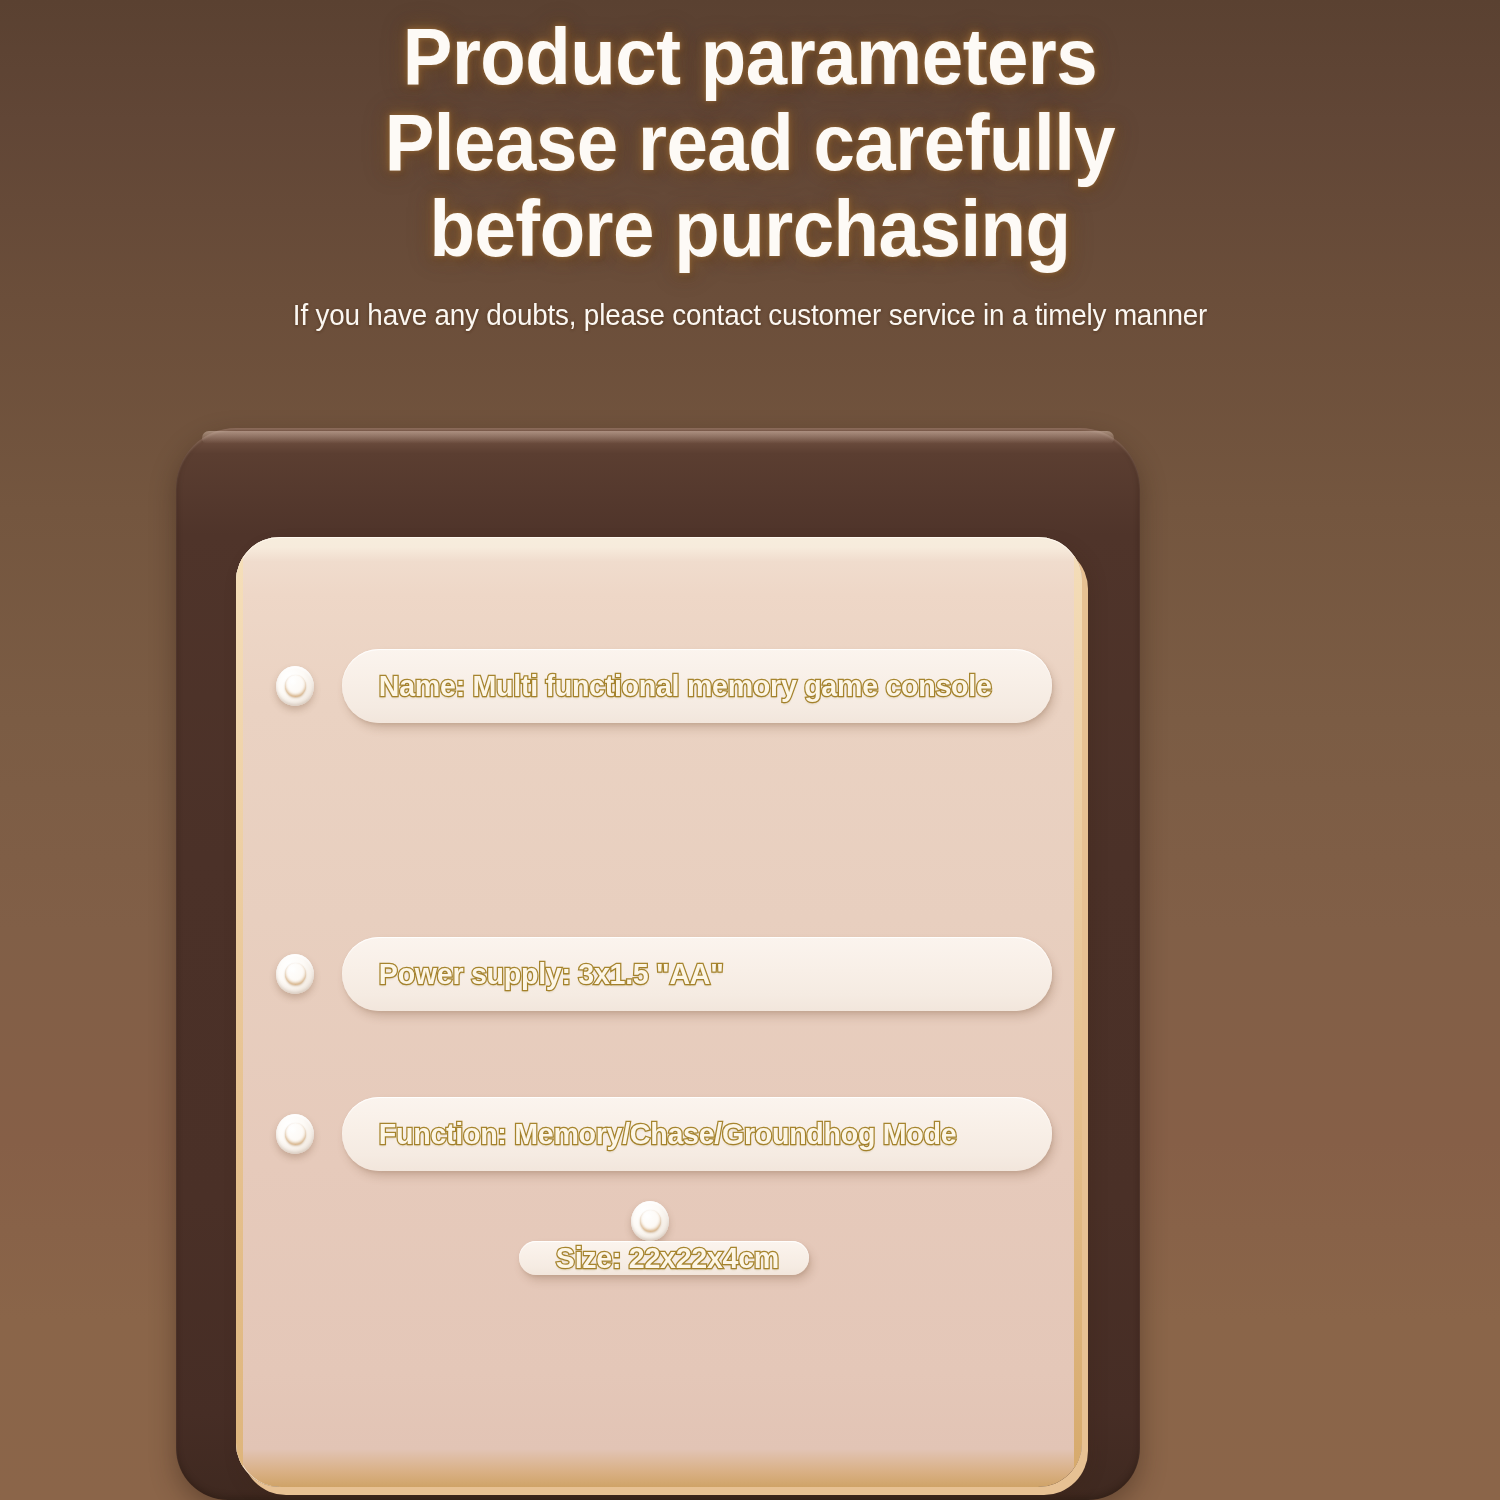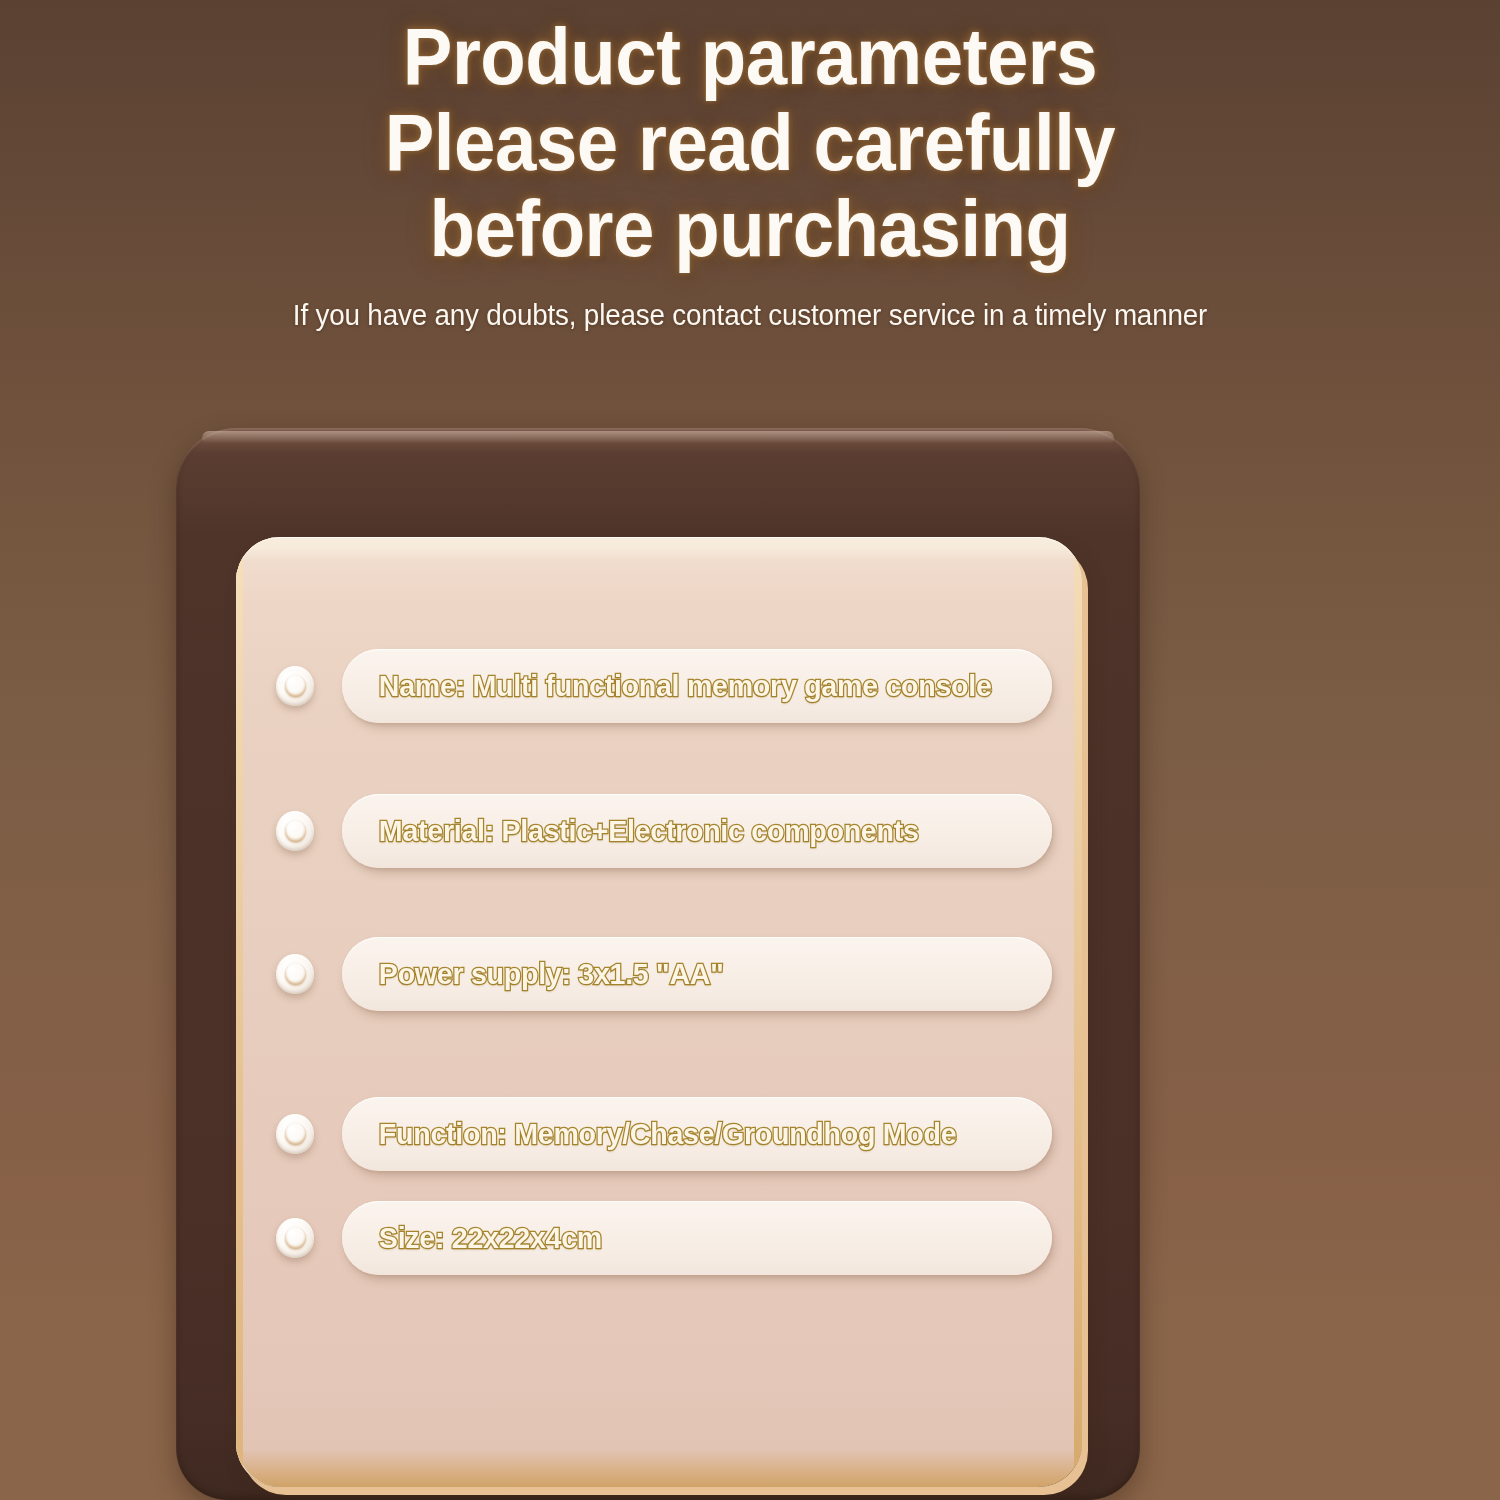--- a/index.html
+++ b/index.html
@@ -180,21 +180,21 @@
     width: 776px;
     height: 74px;
     display: flex;
     align-items: center;
   }
 
   .row.r0 { top: 112px; }
   .row.r1 { top: 257px; }
   .row.r2 { top: 400px; }
   .row.r3 { top: 560px; }
-  .row.r4 { top: 664px; }
+  .row.r4 { top: 664px; flex-direction: column; }
 
   
   .bullet {
     position: relative;
     flex: 0 0 auto;
     width: 38px;
     height: 40px;
     margin-right: 28px;
     border-radius: 50% 50% 50% 50% / 52% 52% 48% 48%;
     background:
@@ -288,30 +288,20 @@
         <span class="bullet">
           <span class="yolk">
               <span class="yolk-shine"></span>
             </span>
         </span>
         <div class="pill">
           <span class="pill-text">Name: Multi functional memory game console</span>
         </div>
       </div>
 
-      <div class="row r1">
-        <span class="bullet">
-          <span class="yolk">
-              <span class="yolk-shine"></span>
-            </span>
-        </span>
-        <div class="pill">
-          <span class="pill-text">Material: Plastic+Electronic components</span>
-        </div>
-      </div>
 
       <div class="row r2">
         <span class="bullet">
           <span class="yolk">
               <span class="yolk-shine"></span>
             </span>
         </span>
         <div class="pill">
           <span class="pill-text">Power supply: 3x1.5 "AA"</span>
         </div>

